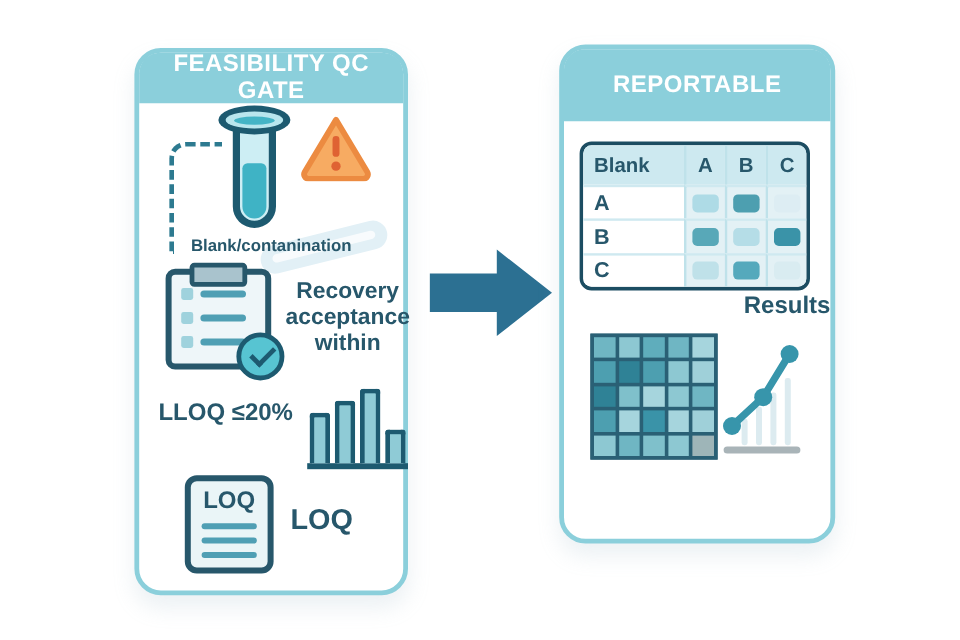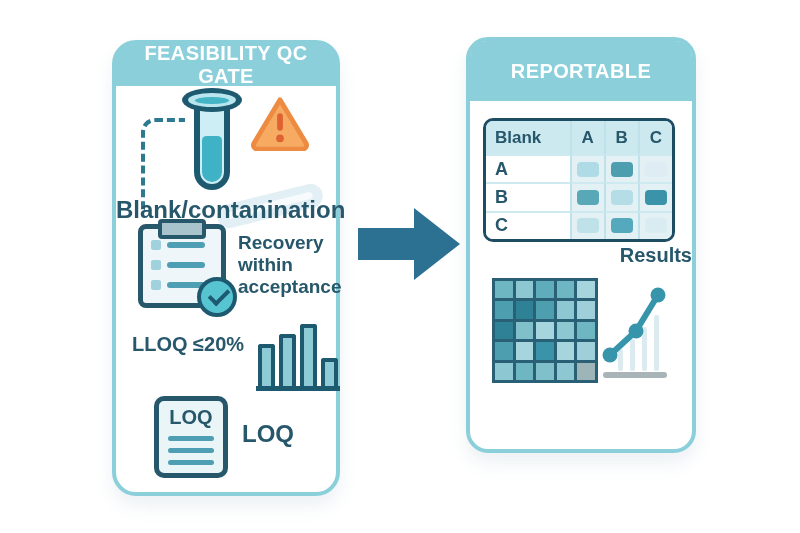--- a/index.html
+++ b/index.html
@@ -1,46 +1,46 @@
 <!DOCTYPE html>
 <html><head>
 <meta charset="utf-8">
 <style>
   html,body{margin:0;padding:0;background:#fff;}
   .stage{position:relative;width:800px;height:533px;background:#ffffff;
          font-family:"Liberation Sans",sans-serif;overflow:hidden;}
   .panel{position:absolute;background:#fff;border:4px solid #8bcfdb;border-radius:22px;
          box-shadow:0 10px 18px rgba(150,180,195,.18);}
-  #left-panel{left:112px;top:40px;width:220px;height:448px;border-radius:24px;}
+  #left-panel{left:112px;top:40px;width:220px;height:448px;}
   #right-panel{left:466px;top:37px;width:222px;height:408px;}
   .band{position:absolute;left:0;right:0;top:0;background:#8bcfdb;color:#fff;font-weight:bold;
         text-align:center;border-radius:17px 17px 0 0;display:flex;flex-direction:column;
         justify-content:center;letter-spacing:.4px;}
   #left-panel .band{height:42px;font-size:19px;}
   #right-panel .band{height:60px;}
   .band .l1{font-size:20px;line-height:23px;}
   .band .l2{font-size:17px;line-height:19px;}
-  .dk{color:#27576b;font-weight:bold;}
+  .dk{color:#27576b;font-weight:bold;text-align:center;}
 
   
   .dash-path{position:absolute;left:25px;top:74px;width:40px;height:90px;
              border-left:4px dashed #2d7a90;border-top:4px dashed #2d7a90;border-top-left-radius:14px;}
   .tube-shadow{position:absolute;left:100px;top:150px;width:108px;height:24px;background:#e2f0f6;
                border-radius:12px;transform:rotate(-14deg);}
   .tube-shadow .stripe{margin:8px 10px 0 10px;height:7px;background:rgba(255,255,255,.75);border-radius:4px;}
   .tube-body{position:absolute;left:78px;top:60px;width:24px;height:74px;background:#cdeef4;
              border:6px solid #1d5a70;border-radius:6px 6px 20px 20px;}
   .tube-liquid{position:absolute;left:2px;right:2px;bottom:2px;height:46px;background:#3fb3c5;
                border-radius:6px 6px 14px 14px;}
   .tube-rim{position:absolute;left:66px;top:44px;width:60px;height:24px;background:#1d5a70;border-radius:50%;}
   .tube-rim .mid{position:absolute;left:6px;top:5px;right:6px;bottom:5px;background:#b9e6ee;border-radius:50%;}
   .tube-rim .inner{position:absolute;left:13px;top:9px;right:13px;bottom:8px;background:#44b4c6;border-radius:50%;}
   .warn{position:absolute;left:133px;top:51px;}
 
-  .blank-label{position:absolute;left:0;right:0;top:152px;text-align:left;font-size:24px;}
+  .blank-label{position:absolute;left:0;right:0;top:152px;text-align:center;font-size:14px;}
 
   .clipboard{position:absolute;left:22px;top:180px;width:78px;height:74px;background:#eef6f9;
              border:5px solid #27576b;border-radius:8px;}
   .clip{position:absolute;left:50%;top:-10px;transform:translateX(-50%);width:40px;height:12px;
         background:#a9c3cd;border:4px solid #27576b;border-radius:4px;}
   .cl-row{position:absolute;left:8px;display:flex;align-items:center;gap:6px;}
   .cl-sq{width:10px;height:10px;background:#9fd2dd;border-radius:2px;}
   .cl-bar{width:38px;height:6px;background:#4f9fb4;border-radius:3px;}
   .check-circle{position:absolute;right:-16px;bottom:-14px;width:32px;height:32px;background:#57c4d2;
                 border:4px solid #1d5a70;border-radius:50%;}
@@ -125,22 +125,22 @@
       <div class="cl-row" style="top:51px">
           <div class="cl-sq"></div>
           <div class="cl-bar"></div>
         </div>
       <div class="check-circle">
           <div class="check-mark"></div>
         </div>
     </div>
     <div class="recovery-text dk">
       <div>Recovery</div>
+      <div>acceptance</div>
       <div>within</div>
-      <div>acceptance</div>
     </div>
 
     <div class="cv-text dk">
       <div>LLOQ ≤20%</div>
     </div>
     <div class="cv-bars">
         <div class="cv-bar" style="height: 38px;"></div>
         <div class="cv-bar" style="height: 48px;"></div>
         <div class="cv-bar" style="height: 58px;"></div>
         <div class="cv-bar" style="height: 24px;"></div>

